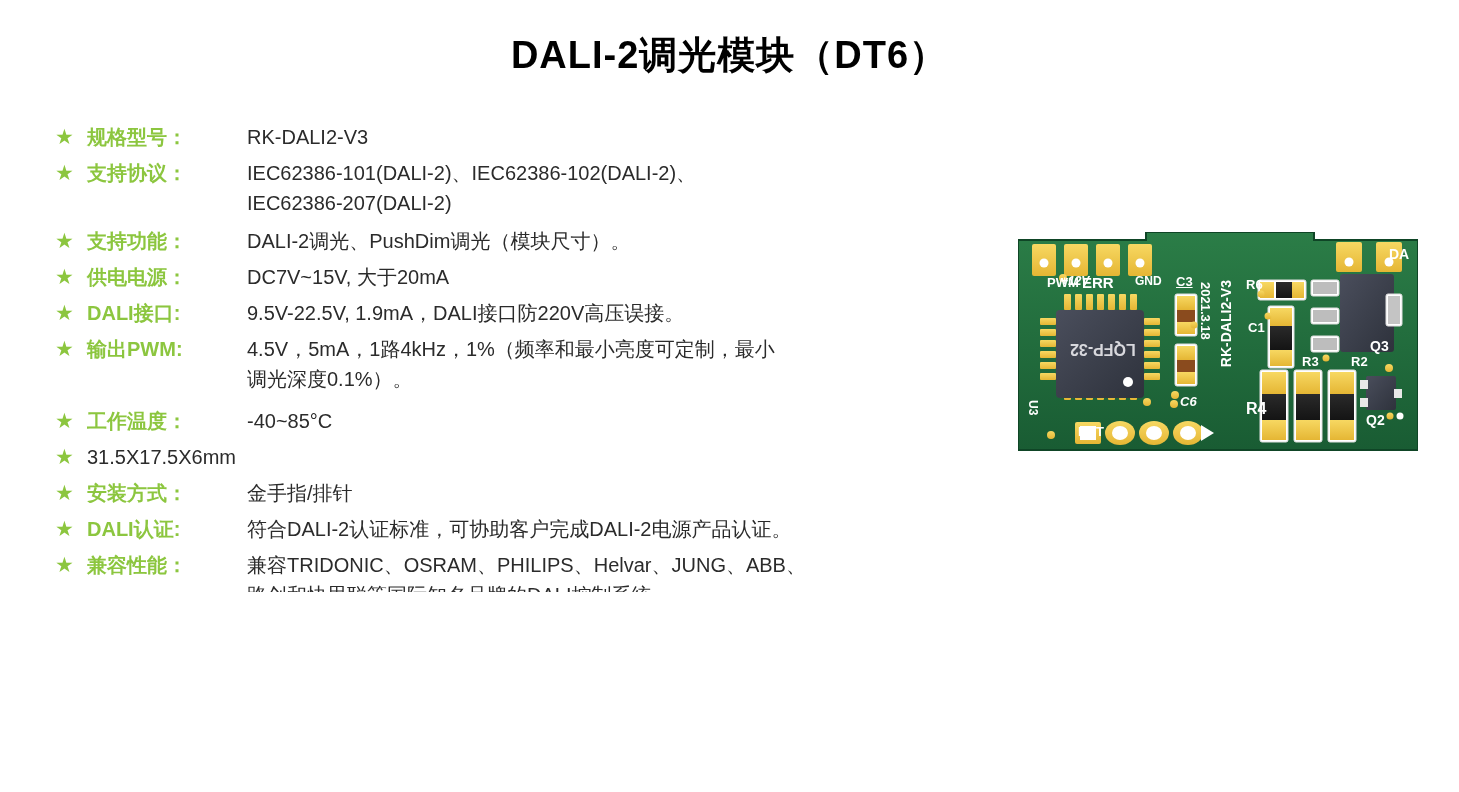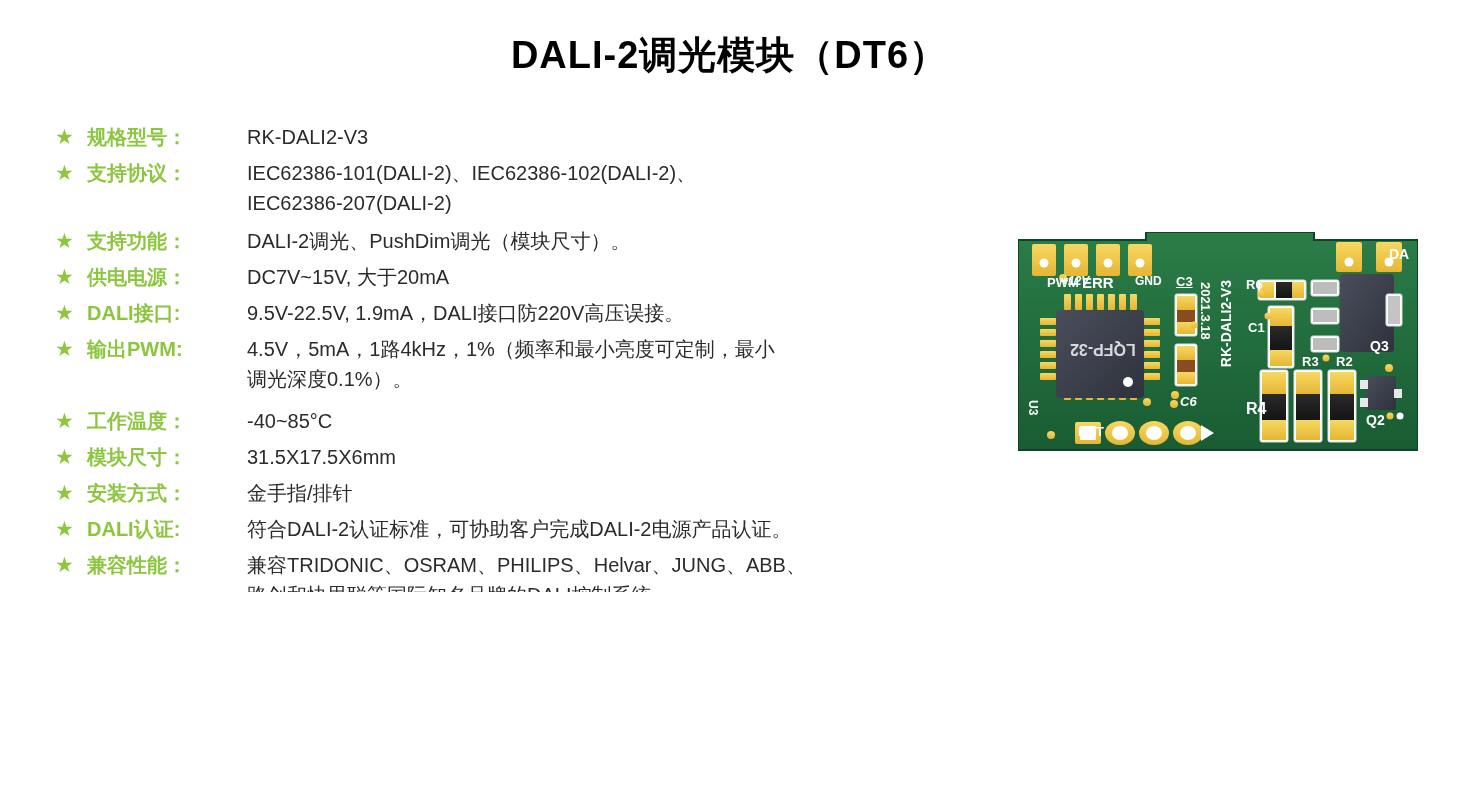--- a/index.html
+++ b/index.html
@@ -146,21 +146,20 @@
     </div>
 
     <div class="spec-row">
       <span class="spec-star">★</span>
       <span class="spec-label">工作温度：</span>
       <span class="spec-value">-40~85°C</span>
     </div>
 
     <div class="spec-row">
       <span class="spec-star">★</span>
-      <span class="spec-label">模块尺寸：</span>
       <span class="spec-value">31.5X17.5X6mm</span>
     </div>
 
     <div class="spec-row">
       <span class="spec-star">★</span>
       <span class="spec-label">安装方式：</span>
       <span class="spec-value">金手指/排针</span>
     </div>
 
     <div class="spec-row">
@@ -348,21 +347,21 @@
     <span class="pcb-label" style="left:43px;  top:42px; font-size:12px;font-style:italic;">+12V</span>
     <span class="pcb-label" style="left:64px;  top:42px; font-size:15px;">ERR</span>
     <span class="pcb-label" style="left:117px; top:42px; font-size:12px;">GND</span>
     <span class="pcb-label" style="left:345px; top:14px; font-size:14px;padding-left:26px;">DA</span>
 
     <span class="pcb-label" style="left:158px; top:42px; font-size:13px;text-decoration:underline;">C3</span>
     <span class="pcb-label" style="left:162px; top:162px; font-size:13px;font-style:italic;">C6</span>
     <span class="pcb-label" style="left:230px; top:88px; font-size:13px;">C1</span>
     <span class="pcb-label" style="left:228px; top:45px; font-size:13px;">R6</span>
     <span class="pcb-label" style="left:284px; top:122px; font-size:13px;">R3</span>
-    <span class="pcb-label" style="left:318px; top:122px; font-size:13px;">R2</span>
+    <span class="pcb-label" style="left:333px; top:122px; font-size:13px;">R2</span>
     <span class="pcb-label" style="left:228px; top:168px; font-size:16px;">R4</span>
     <span class="pcb-label" style="left:352px; top:106px; font-size:14px;text-align:center;">Q3</span>
     <span class="pcb-label" style="left:348px; top:180px; font-size:14px;">Q2</span>
     <span class="pcb-label" style="left:8px; top:168px; font-size:12px; writing-mode:vertical-rl;">U3</span>
     <span class="pcb-label" style="left:34px; top:192px; font-size:13px;padding-left:26px;">RST</span>
 
     <span class="pcb-label" style="left:200px; top:48px; font-size:14px; writing-mode:vertical-rl; transform:rotate(180deg); transform-origin:center;">RK-DALI2-V3</span>
     <span class="pcb-label" style="left:180px; top:50px; font-size:13px; writing-mode:vertical-rl;">2021.3.18</span>
 
     <span class="pcb-label" style="left:52px; top:108px; font-size:16px; color:#d8d8dd; transform:rotate(180deg);">LQFP-32</span>

